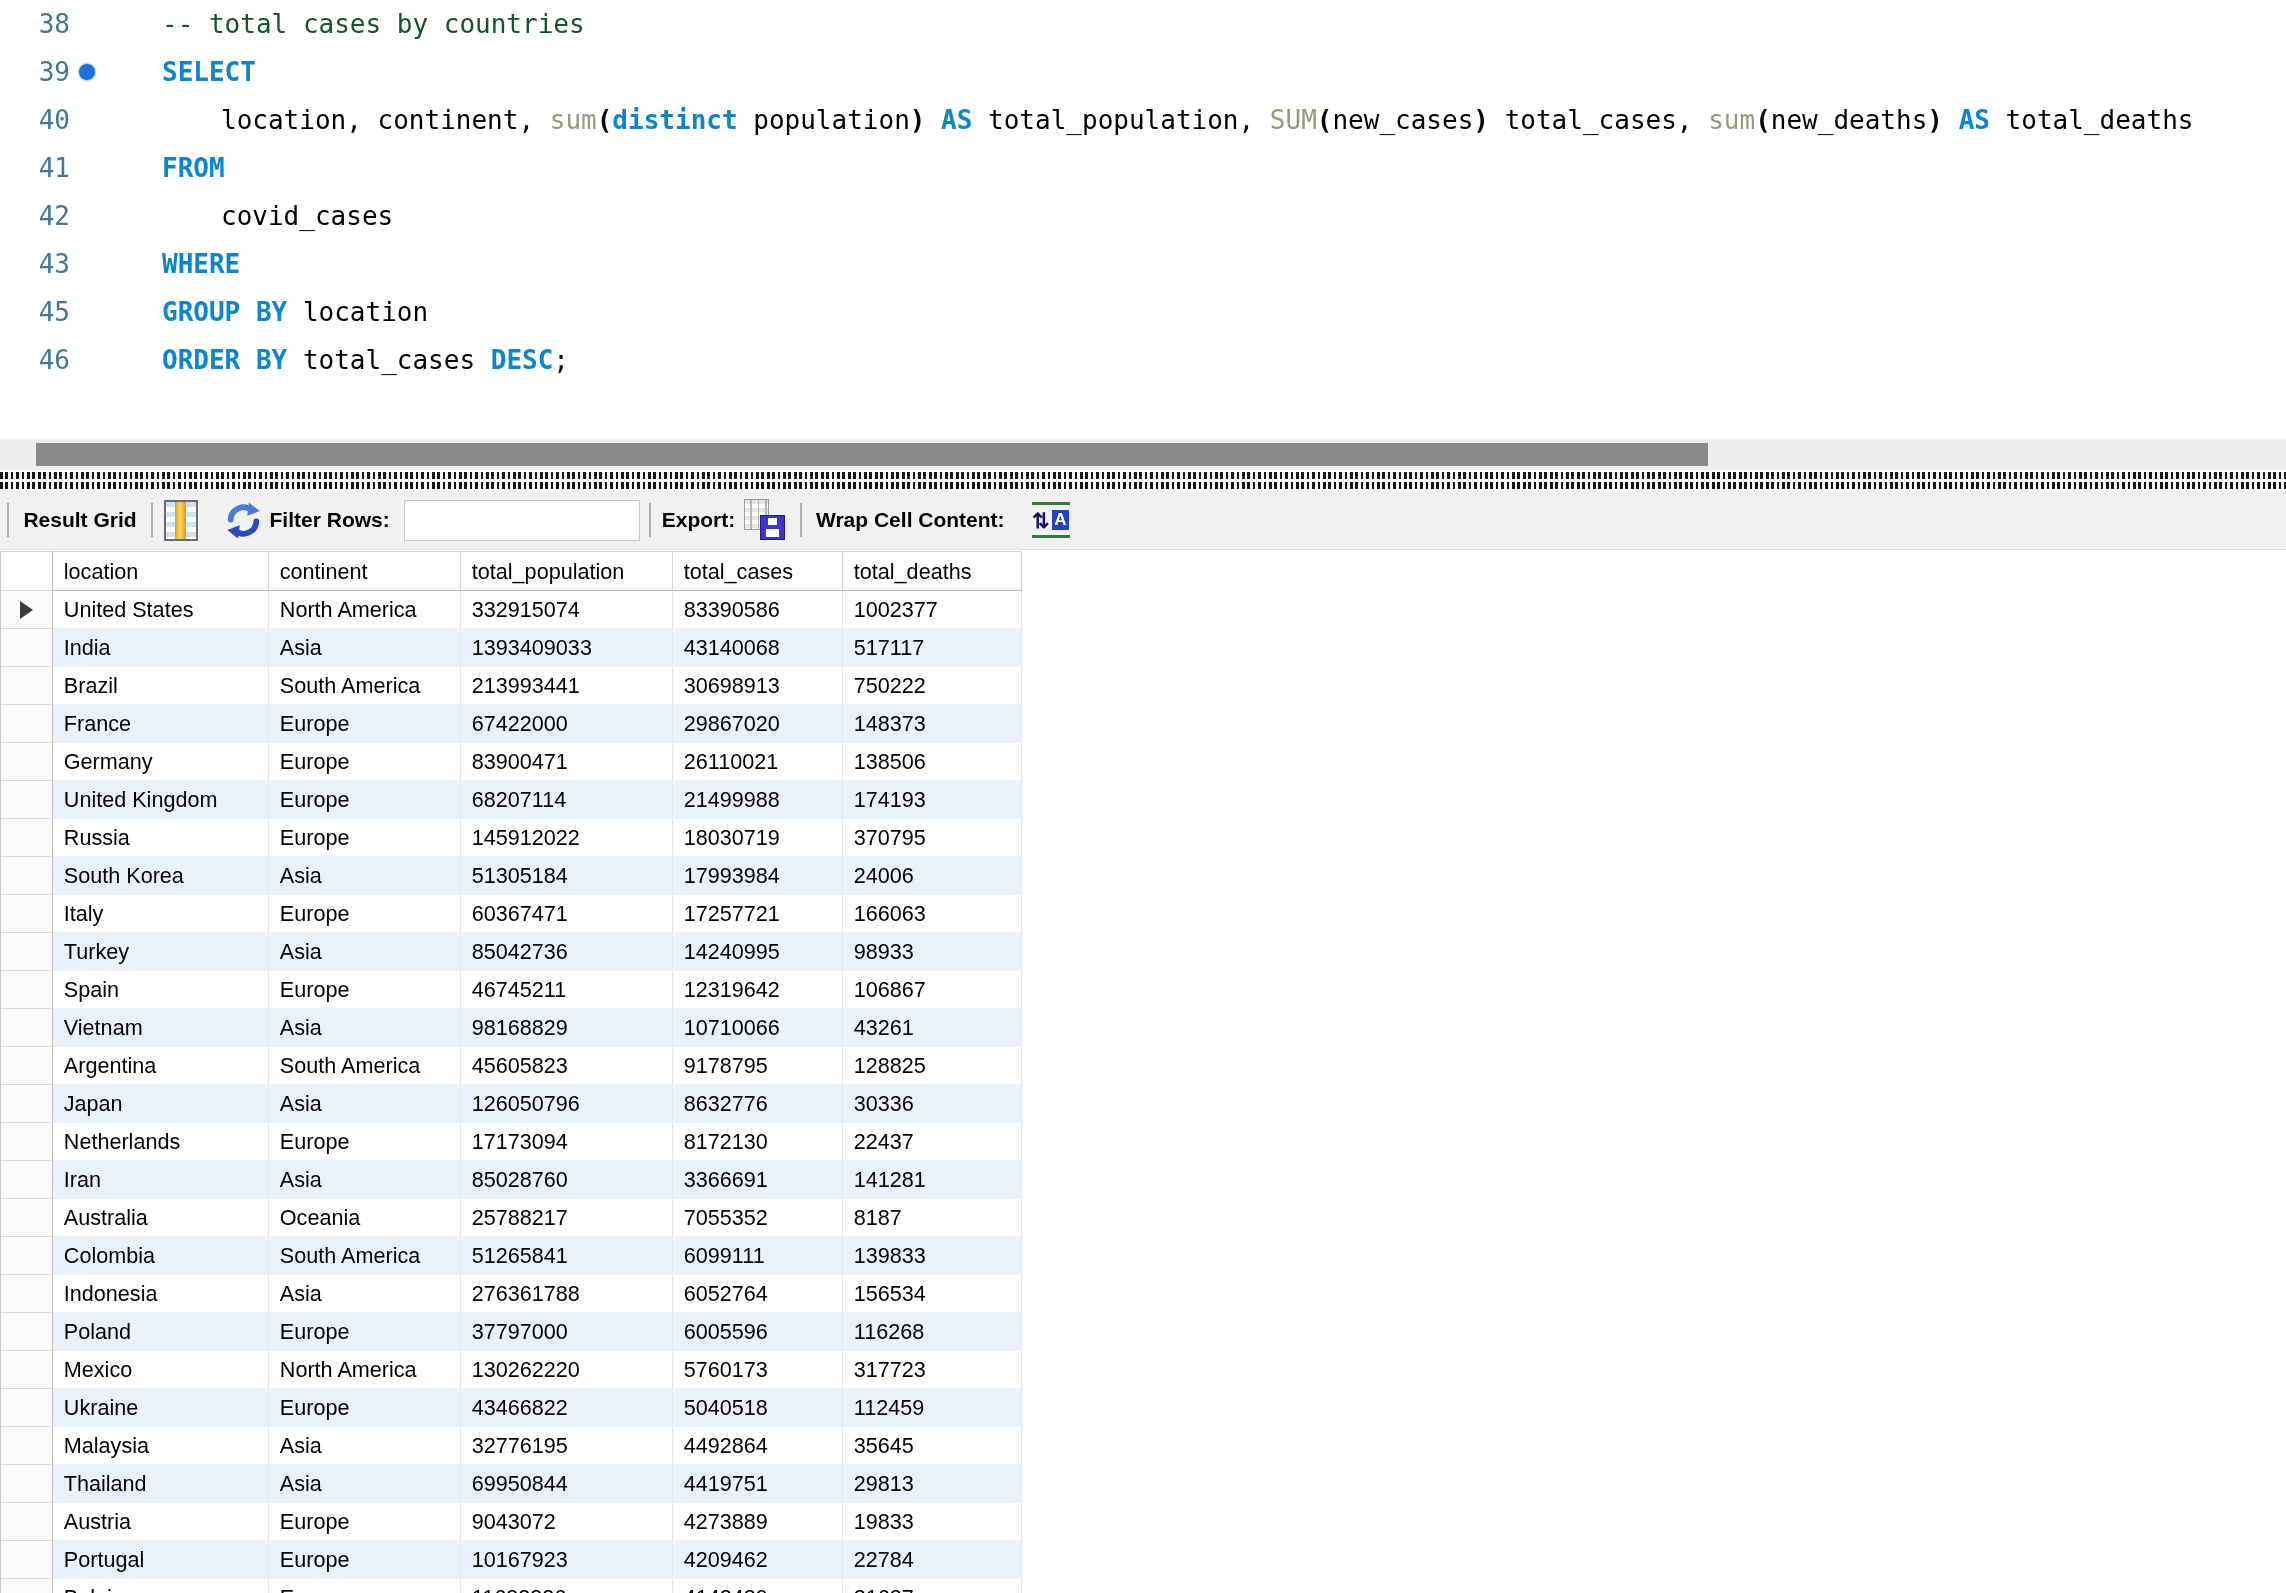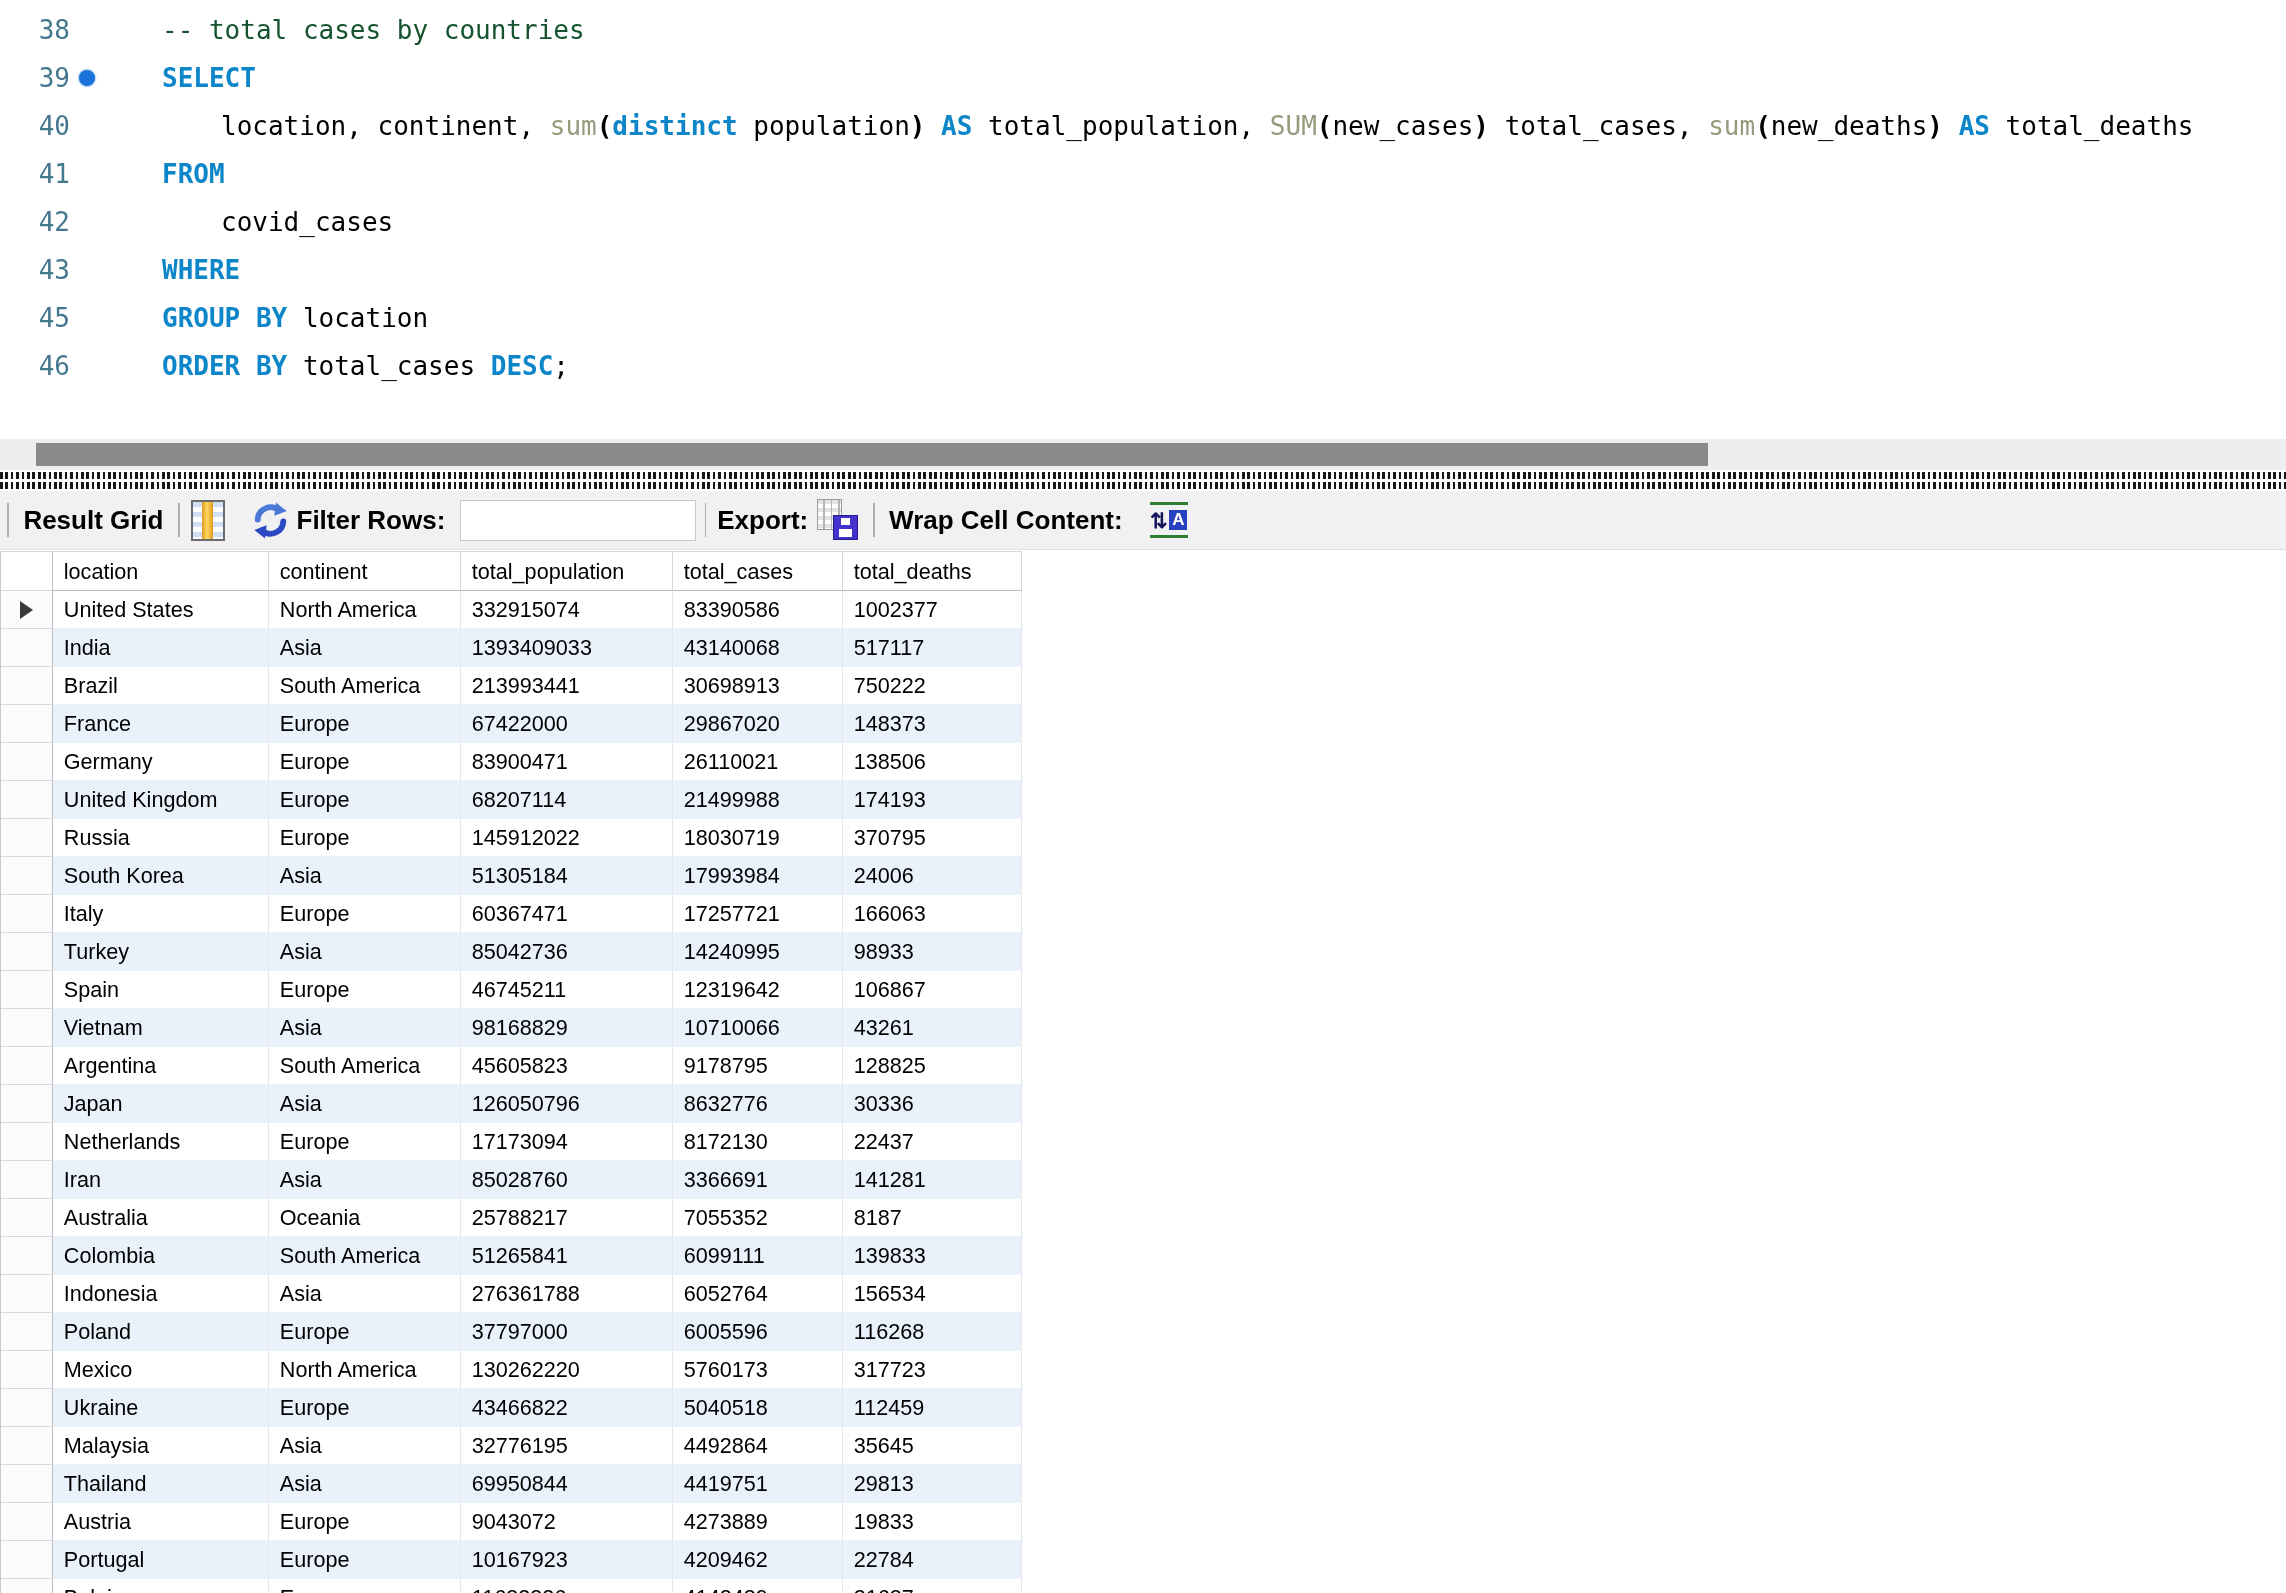--- a/index.html
+++ b/index.html
@@ -3,21 +3,21 @@
 <meta charset="utf-8">
 <style>
   * { box-sizing: border-box; }
   html,body { margin:0; padding:0; }
   body {
     width:2286px; height:1593px; position:relative; overflow:hidden;
     background:#ffffff; font-family:"Liberation Sans", sans-serif;
   }
 
   
-  #editor { position:absolute; left:0; top:0; width:2286px; height:439px; background:#fff; padding-top:6px; }
+  #editor { position:absolute; left:0; top:0; width:2286px; height:439px; background:#fff; padding-top:0; }
   .code-line { display:flex; height:48px; line-height:48px; white-space:pre;
                font-family:"DejaVu Sans Mono", monospace; font-size:26px; }
   .lnum { display:inline-block; width:70px; text-align:right; color:#44788e; flex:0 0 70px; }
   .marker { display:inline-block; width:34px; flex:0 0 34px; text-align:center; position:relative; }
   .marker .dot { position:absolute; left:9px; top:16px; width:16px; height:16px; border-radius:50%;
                  background:#1b73d9; box-shadow:0 0 1.8px 0.9px #9cc3ee; }
   .code { display:inline-block; }
   .ind1 { margin-left:58px; }
   .ind2 { margin-left:117px;text-align:center; }
   .tk-plain    { color:#000; }
@@ -35,21 +35,21 @@
   
   #splitter { position:absolute; left:0; top:470px; width:2286px; height:21.6px; background:#ffffff; padding:1.8px 0; }
   #splitter .stripe { height:7.2px; margin-bottom:2.7px;
     background:repeating-linear-gradient(90deg, #161616 0 2.7px, #fafafa 2.7px 5.4px); }
   #splitter .stripe:last-child { margin-bottom:0; }
 
   
   #toolbar { position:absolute; left:0; top:491px; width:2286px; height:59px; background:#f1f1f1;
              display:flex; align-items:center; border-bottom:0.9px solid #e0e0e0; }
   .tsep { width:1.8px; height:34px; background:#adadad; flex:0 0 1.8px; }
-  .tlabel { font-weight:bold; font-size:26px; color:#000; white-space:nowrap; }
+  .tlabel { font-weight:bold; font-size:21px; color:#000; white-space:nowrap; }
   .ticon { background:transparent; border:none; padding:0; margin:0; cursor:pointer;
            display:flex; align-items:center; justify-content:center; }
   #filter-input { width:236px; height:41px; border:0.9px solid #c3c8cd; background:#fff;
                   font-size:20px; padding:0 7.2px; font-family:"Liberation Sans", sans-serif; }
 
   
   .rg-outer { display:block; width:34px; height:41px; border:2.7px solid #6b6b6b; background:
       repeating-linear-gradient(180deg, #cfe0f2 0 5.4px, #ffffff 5.4px 10px); position:relative; }
   .rg-bar { position:absolute; left:9px; top:0; width:11.7px; height:100%;
       background:linear-gradient(90deg,#e0971f,#ffd95e 45%,#e0971f); }

